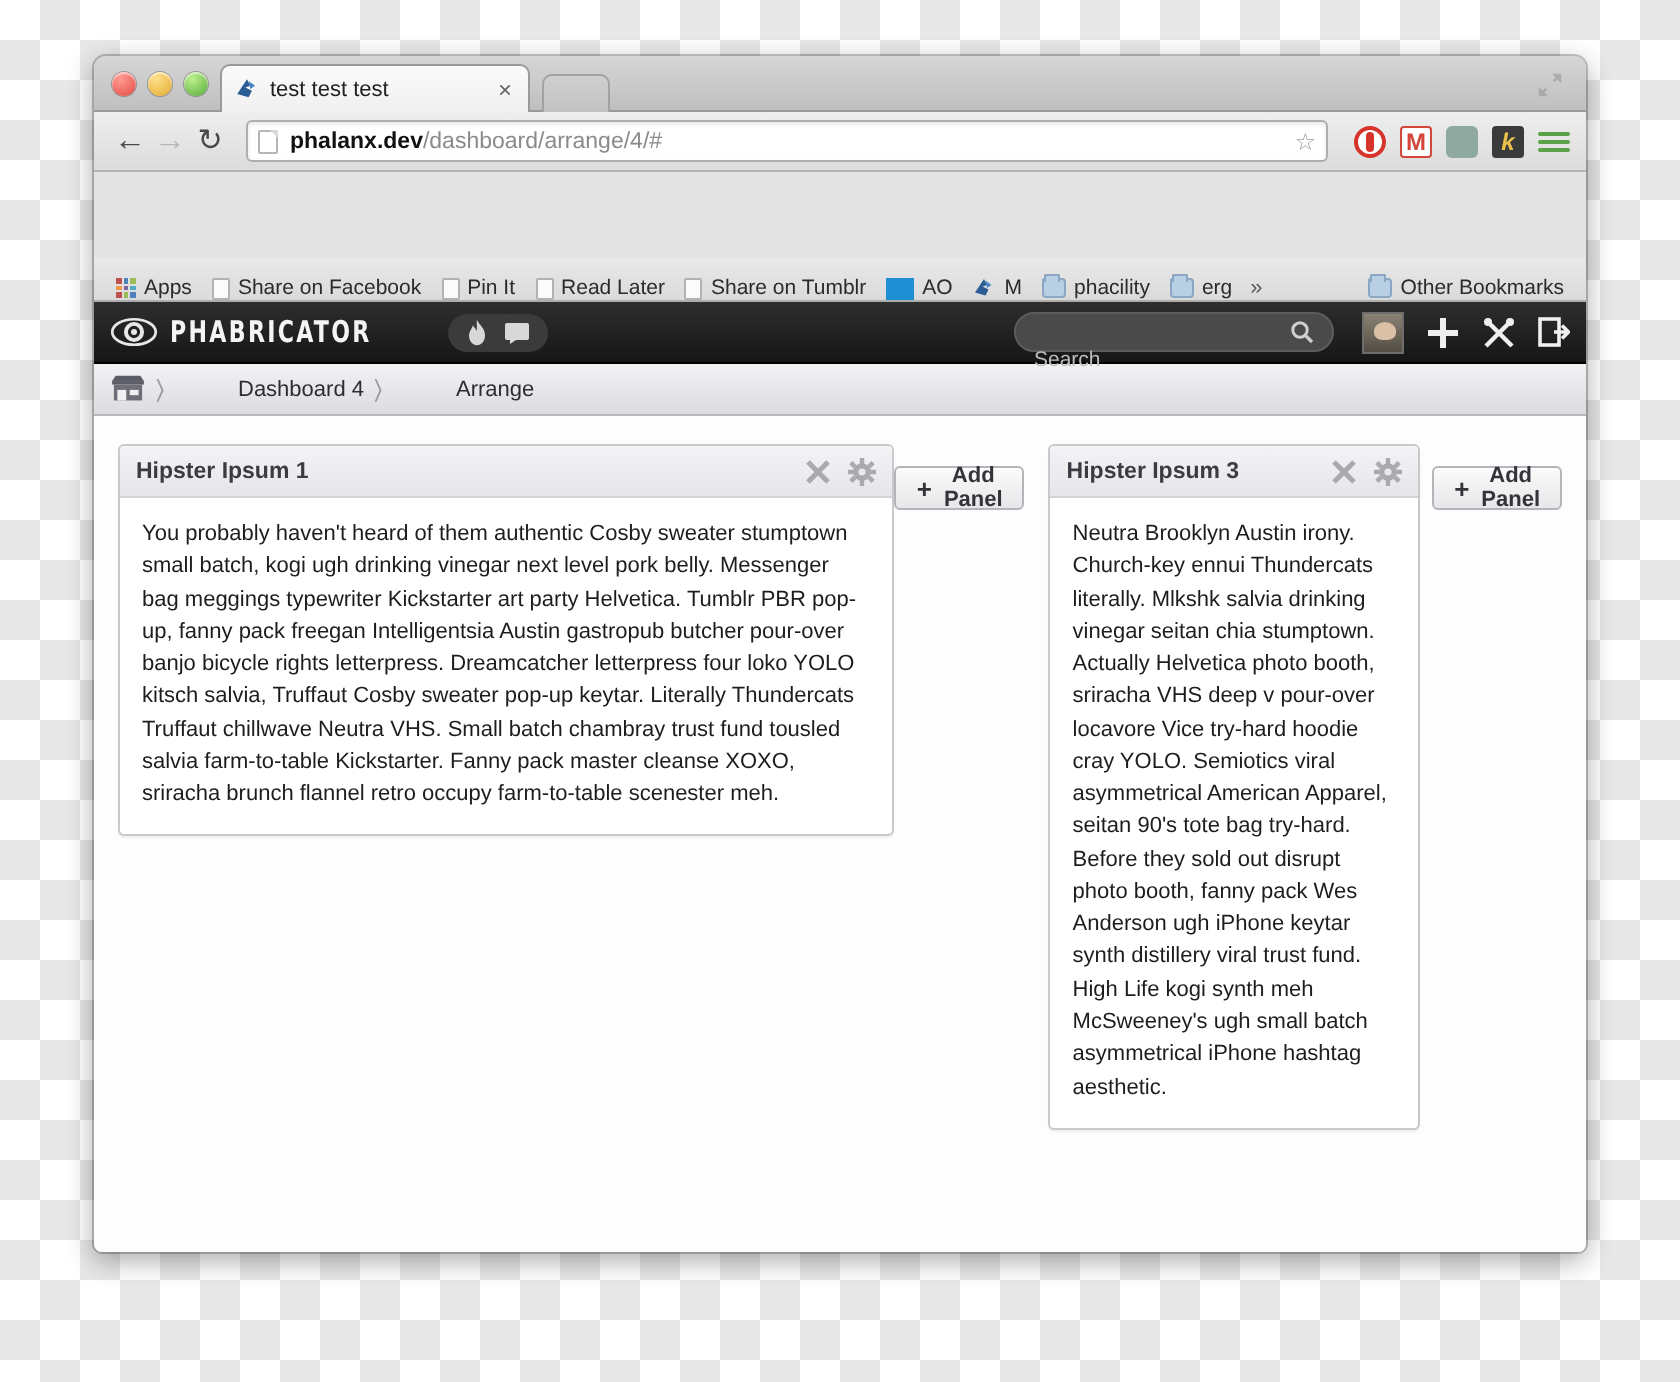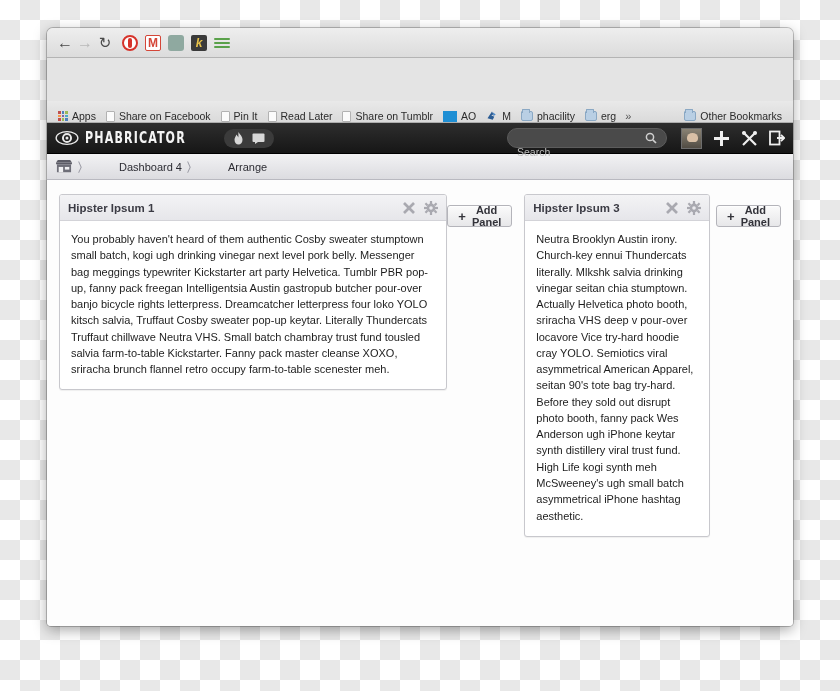--- a/index.html
+++ b/index.html
@@ -193,25 +193,52 @@
     box-shadow: 0 1px 0 rgba(255,255,255,.8) inset;
   }
   .add-plus { font-size: 13px; line-height: 1; }
   .col-b .add-btn { margin-left: 6px; }
 </style>
 </head>
 <body>
 
 <div class="window">
 
+  <div class="tabstrip">
+    <div class="lights">
+      <span class="light red"></span>
+      <span class="light yellow"></span>
+      <span class="light green"></span>
+    </div>
+    <div class="tab">
+      <svg class="tab-fav" viewBox="0 0 16 16">
+        <path d="M2 11 L8 2 L10 6 L7 7 L11 9 L9 13 Z" fill="#2b5c94"></path>
+        <path d="M9 3 L13 6 L10 8 Z" fill="#4a86c5"></path>
+      </svg>
+      <span class="tab-title">test test test</span>
+      <span class="tab-close">×</span>
+    </div>
+    <div class="tab-new"></div>
+    <svg class="expand-btn" viewBox="0 0 16 16">
+      <path d="M9 2 L14 2 L14 7 L12 5 L10.5 6.5 L9.5 5.5 L11 4 Z" fill="#8d8d8d"></path>
+      <path d="M7 14 L2 14 L2 9 L4 11 L5.5 9.5 L6.5 10.5 L5 12 Z" fill="#8d8d8d"></path>
+    </svg>
+  </div>
 
   <div class="toolbar">
     <span class="nav-btn">←</span>
     <span class="nav-btn fwd">→</span>
     <span class="nav-btn reload">↻</span>
+    <div class="urlbar">
+      <span class="page-icon"></span>
+      <span class="url-text">
+        <span class="url-host">phalanx.dev</span><span class="url-path">/dashboard/arrange/4/#</span>
+      </span>
+      <span class="star">☆</span>
+    </div>
     <div class="ext-icons">
       <span class="ext ext-opera"></span>
       <span class="ext ext-gmail"></span>
       <span class="ext ext-ever"></span>
       <span class="ext ext-k">k</span>
       <span class="menu-lines">
           <i></i>
           <i></i>
           <i></i>
         </span>

